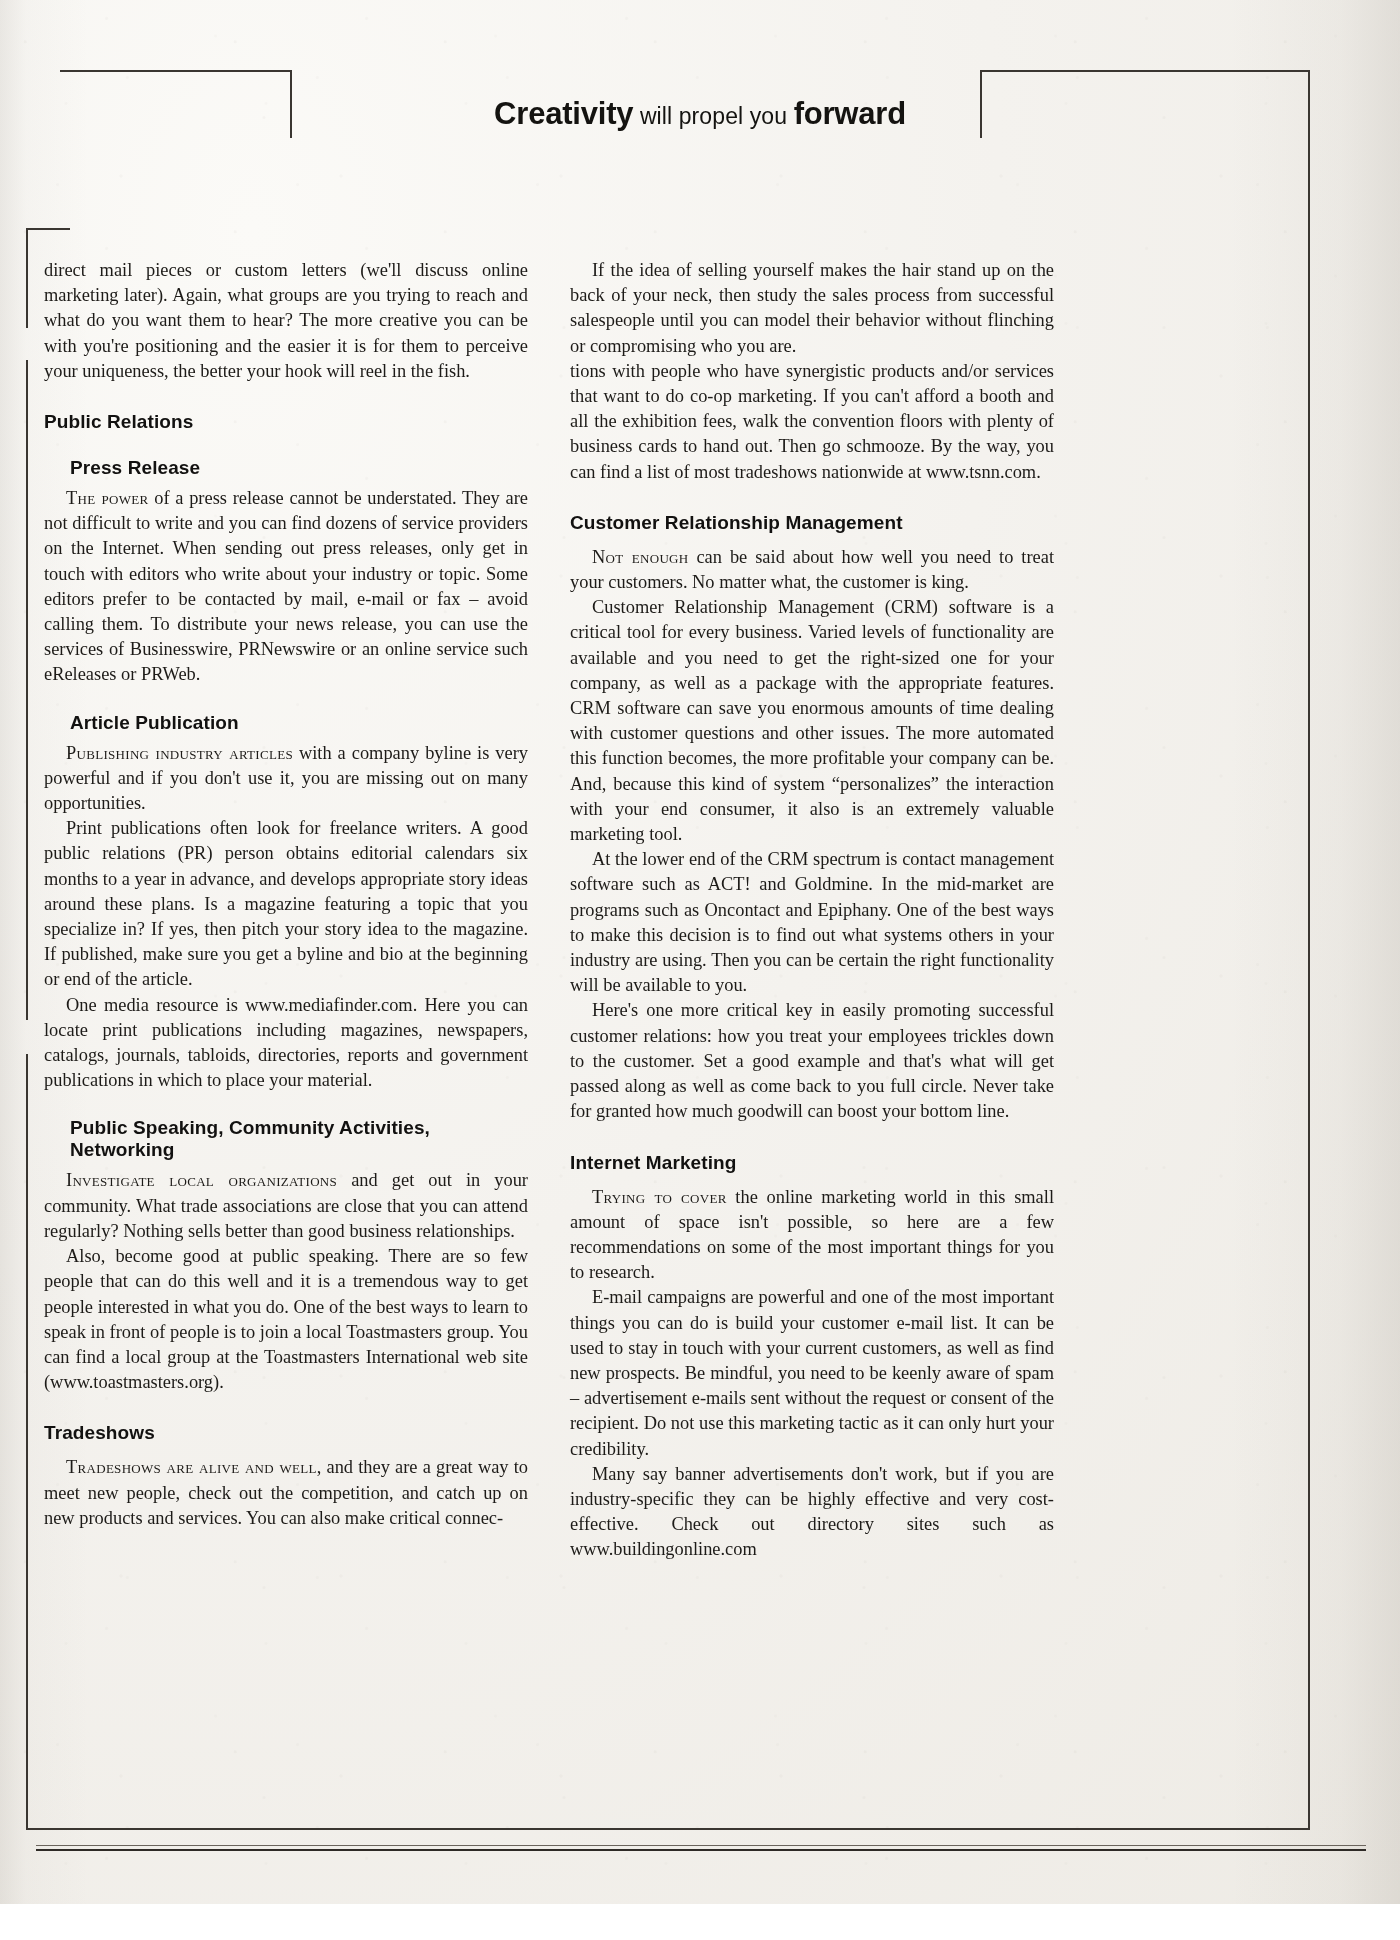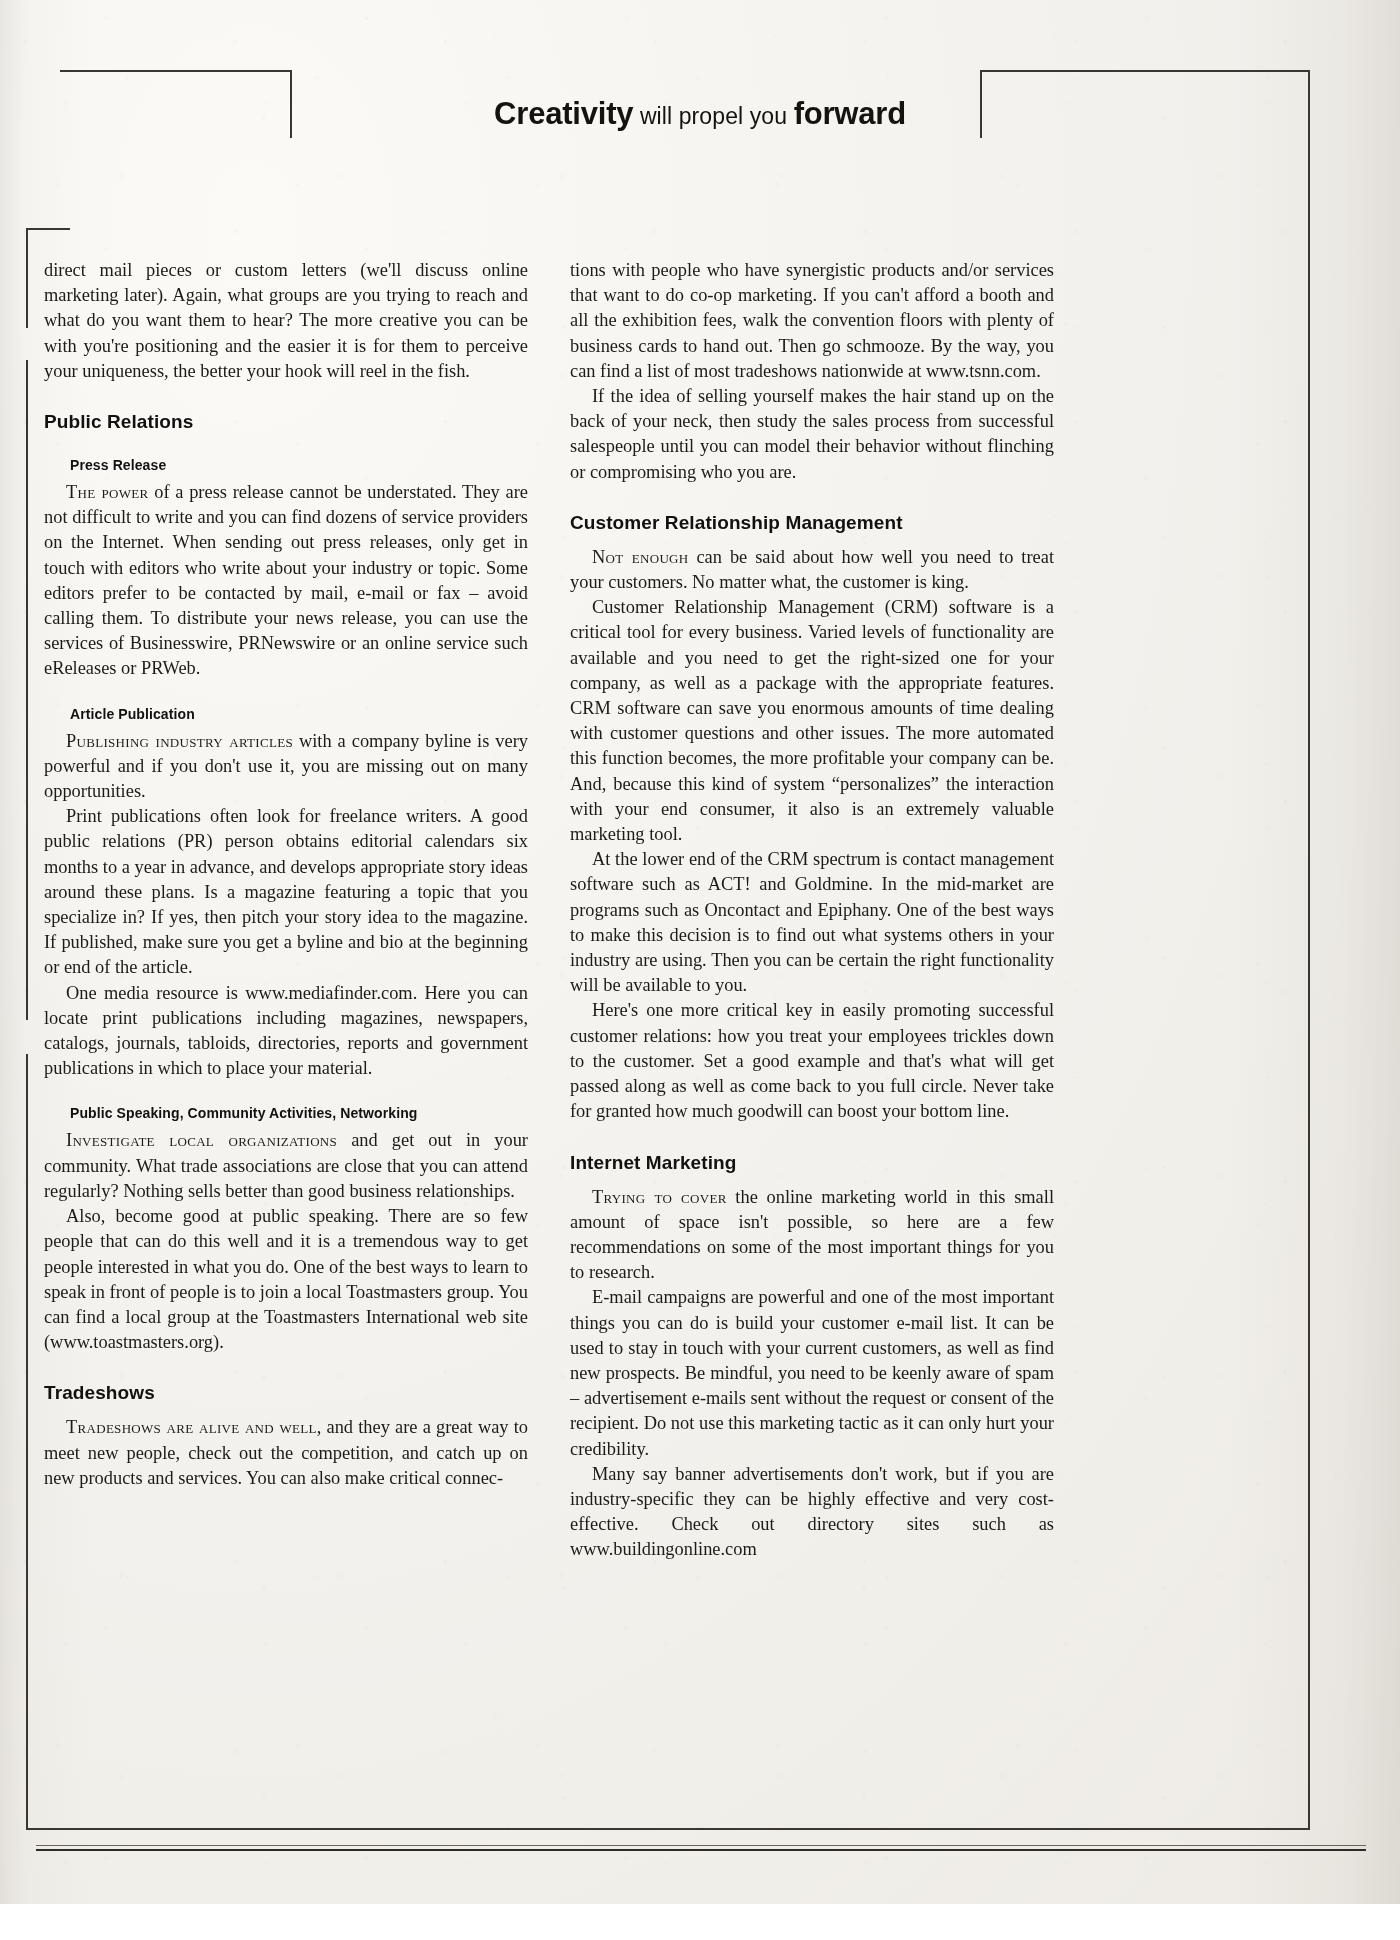--- a/index.html
+++ b/index.html
@@ -95,21 +95,21 @@
     font-family: "Liberation Sans", "DejaVu Sans", sans-serif;
     font-weight: 700;
     font-size: 19px;
     letter-spacing: .1px;
     margin: 27px 0 11px 0;
     color: #121110;
   }
   h3.sub {
     font-family: "Liberation Sans", "DejaVu Sans", sans-serif;
     font-weight: 700;
-    font-size: 14px;
+    font-size: 19px;
     letter-spacing: .1px;
     margin: 24px 0 7px 0;
     padding-left: 26px;
     color: #121110;
   }
   .sc {
     font-variant: small-caps;
     letter-spacing: .3px;
   }
 
@@ -196,22 +196,22 @@
       <h3 class="sub">Public Speaking, Community Activities, Networking</h3>
       <p class="body"><span class="sc">Investigate local organizations</span><span> and get out in your community. What trade associations are close that you can attend regularly? Nothing sells better than good business relationships.</span></p>
       <p class="body">Also, become good at public speaking. There are so few people that can do this well and it is a tremendous way to get people interested in what you do. One of the best ways to learn to speak in front of people is to join a local Toastmasters group. You can find a local group at the Toastmasters International web site (www.toastmasters.org).</p>
 
       <h2 class="sec">Tradeshows</h2>
       <p class="body"><span class="sc">Tradeshows are alive and well</span><span>, and they are a great way to meet new people, check out the competition, and catch up on new products and services. You can also make critical connec-</span></p>
     </div>
 
     <div class="col">
 
+      <p class="body">If the idea of selling yourself makes the hair stand up on the back of your neck, then study the sales process from successful salespeople until you can model their behavior without flinching or compromising who you are.</p>
       <p class="body noind">tions with people who have synergistic products and/or services that want to do co-op marketing. If you can't afford a booth and all the exhibition fees, walk the convention floors with plenty of business cards to hand out. Then go schmooze. By the way, you can find a list of most tradeshows nationwide at www.tsnn.com.</p>
-      <p class="body">If the idea of selling yourself makes the hair stand up on the back of your neck, then study the sales process from successful salespeople until you can model their behavior without flinching or compromising who you are.</p>
 
       <h2 class="sec">Customer Relationship Management</h2>
       <p class="body"><span class="sc">Not enough</span><span> can be said about how well you need to treat your customers. No matter what, the customer is king.</span></p>
       <p class="body">Customer Relationship Management (CRM) software is a critical tool for every business. Varied levels of functionality are available and you need to get the right-sized one for your company, as well as a package with the appropriate features. CRM software can save you enormous amounts of time dealing with customer questions and other issues. The more automated this function becomes, the more profitable your company can be. And, because this kind of system “personalizes” the interaction with your end consumer, it also is an extremely valuable marketing tool.</p>
       <p class="body">At the lower end of the CRM spectrum is contact management software such as ACT! and Goldmine. In the mid-market are programs such as Oncontact and Epiphany. One of the best ways to make this decision is to find out what systems others in your industry are using. Then you can be certain the right functionality will be available to you.</p>
       <p class="body">Here's one more critical key in easily promoting successful customer relations: how you treat your employees trickles down to the customer. Set a good example and that's what will get passed along as well as come back to you full circle. Never take for granted how much goodwill can boost your bottom line.</p>
 
       <h2 class="sec">Internet Marketing</h2>
       <p class="body"><span class="sc">Trying to cover</span><span> the online marketing world in this small amount of space isn't possible, so here are a few recommendations on some of the most important things for you to research.</span></p>
       <p class="body">E-mail campaigns are powerful and one of the most important things you can do is build your customer e-mail list. It can be used to stay in touch with your current customers, as well as find new prospects. Be mindful, you need to be keenly aware of spam – advertisement e-mails sent without the request or consent of the recipient. Do not use this marketing tactic as it can only hurt your credibility.</p>

